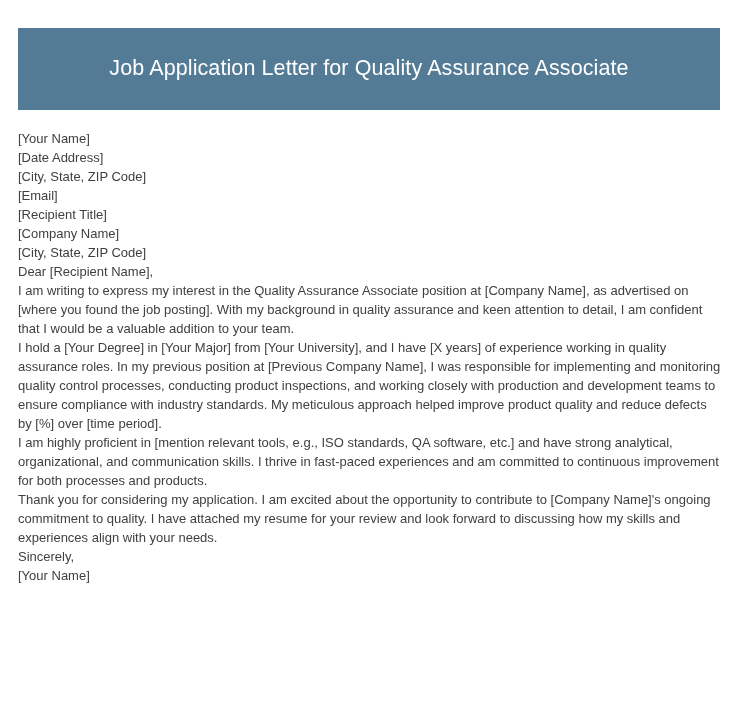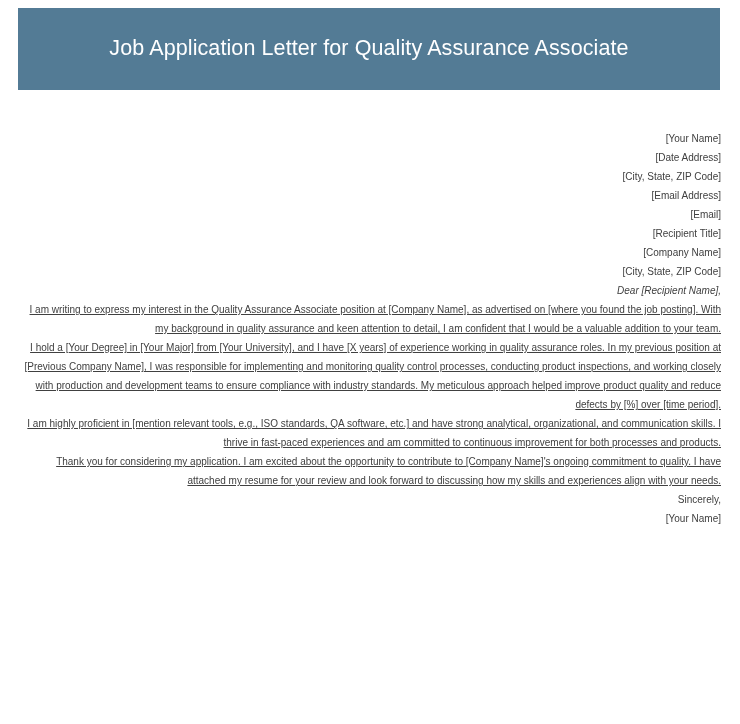--- a/index.html
+++ b/index.html
@@ -20,21 +20,21 @@
     width: 740px;
     height: 724px;
     background: #ffffff;
     box-sizing: border-box;
   }
 
   
   .header-banner {
     position: absolute;
     left: 18px;
-    top: 8px;
+    top: 28px;
     width: 702px;
     height: 82px;
     background: #537b95;
     display: flex;
     align-items: center;
     justify-content: center;
     box-sizing: border-box;
   }
 
   .header-title {
@@ -48,41 +48,39 @@
     white-space: nowrap;
   }
 
   
   .letter-body {
     position: absolute;
     left: 18px;
     top: 129px;
     width: 703px;
     font-family: "Liberation Sans", sans-serif;
-    font-size: 10px;
+    font-size: 13px;
     line-height: 19px;
     color: #404040;
-    text-align: right;
+    text-align: left;
   }
 
   .addr-line {
     display: block;
     white-space: nowrap;
   }
 
   .salutation {
     display: block;
-    font-style: italic;
   }
 
   .para {
     display: block;
     margin: 0;
     padding: 0;
-    text-decoration: underline;
   }
 
   .closing-line {
     display: block;
   }
 
   .signature-line {
     display: block;
   }
 </style>
@@ -93,21 +91,20 @@
 
   <div class="header-banner">
     <div class="header-title">Job Application Letter for Quality Assurance Associate</div>
   </div>
 
   <div class="letter-body">
 
     <span class="addr-line">[Your Name]</span>
     <span class="addr-line">[Date Address]</span>
     <span class="addr-line">[City, State, ZIP Code]</span>
-    <span class="addr-line">[Email Address]</span>
 
     <span class="addr-line">[Email]</span>
 
     <span class="addr-line">[Recipient Title]</span>
     <span class="addr-line">[Company Name]</span>
     <span class="addr-line">[City, State, ZIP Code]</span>
 
     <span class="salutation">Dear [Recipient Name],</span>
 
     <p class="para">I am writing to express my interest in the Quality Assurance Associate position at [Company Name], as advertised on [where you found the job posting]. With my background in quality assurance and keen attention to detail, I am confident that I would be a valuable addition to your team.</p>

